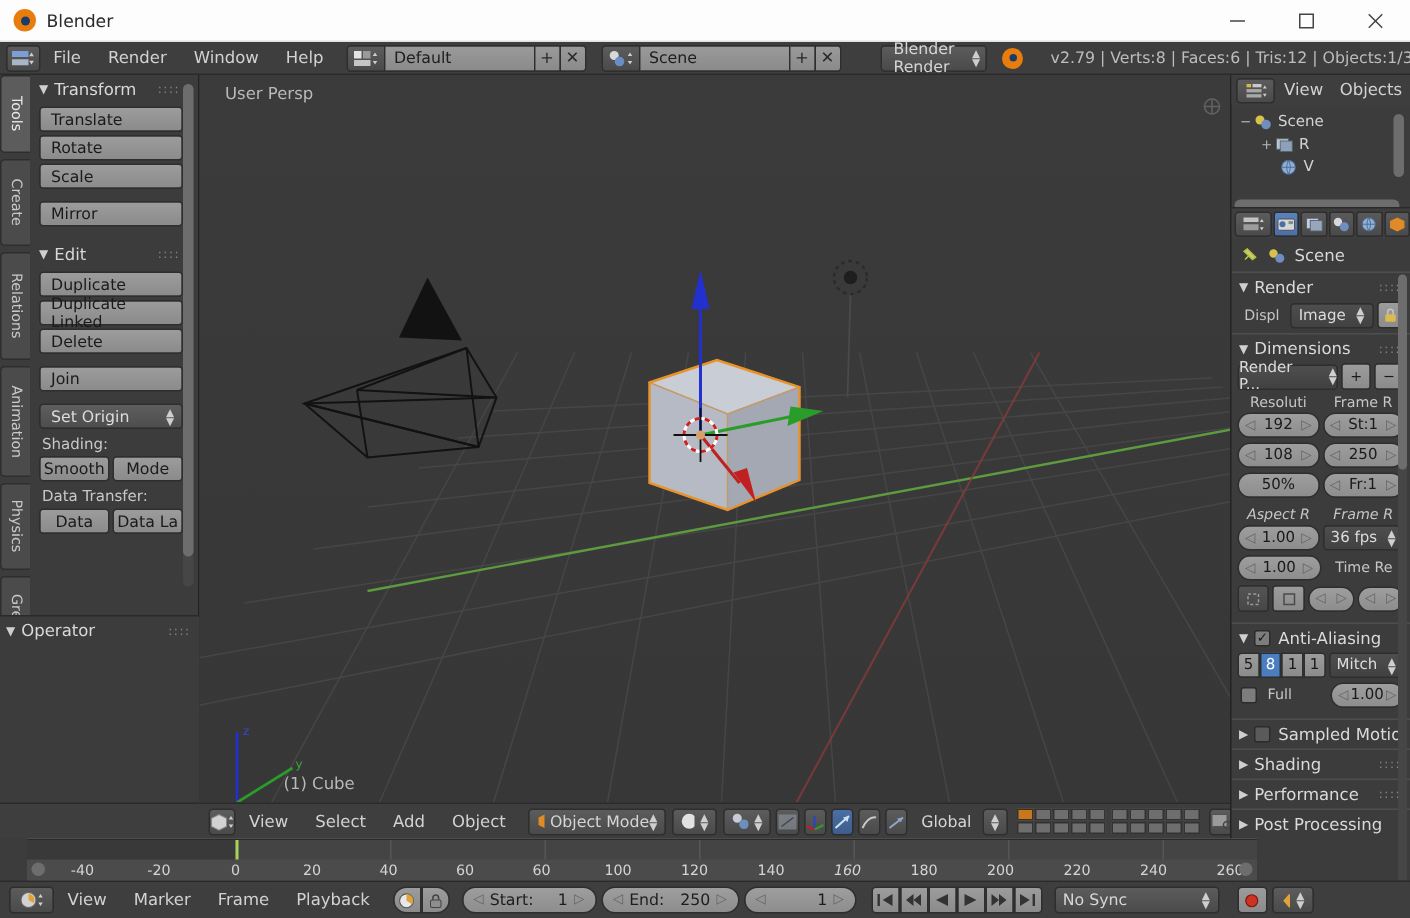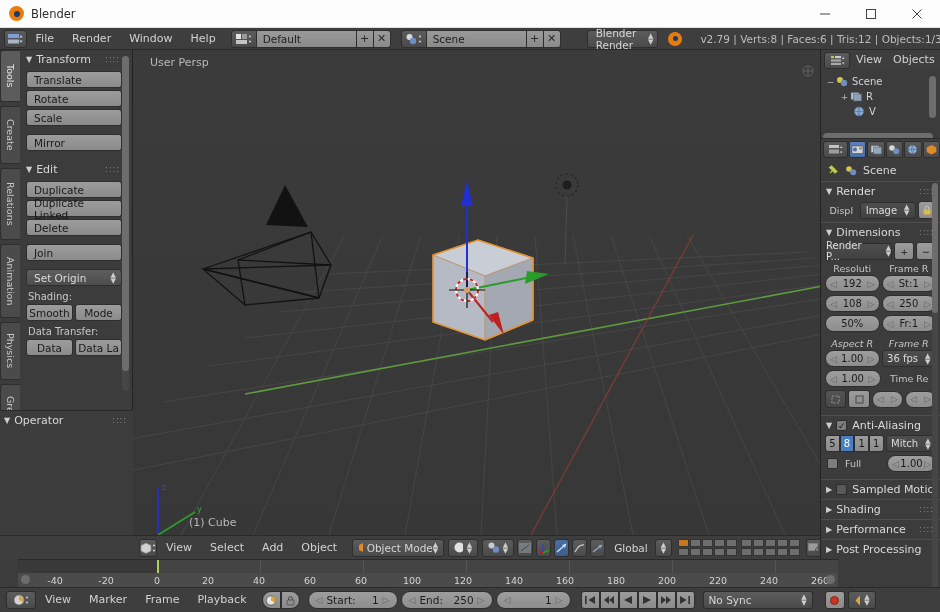--- a/index.html
+++ b/index.html
@@ -975,21 +975,21 @@
     <div class="tl-tick" style="left:37px;">-40</div>
     <div class="tl-tick" style="left:88px;">-20</div>
     <div class="tl-tick" style="left:139px;">0</div>
     <div class="tl-tick" style="left:190px;">20</div>
     <div class="tl-tick" style="left:241px;">40</div>
     <div class="tl-tick" style="left:292px;">60</div>
     <div class="tl-tick" style="left:343px;">60</div>
     <div class="tl-tick" style="left:394px;">100</div>
     <div class="tl-tick" style="left:445px;">120</div>
     <div class="tl-tick" style="left:496px;">140</div>
-    <div class="tl-tick" style="left:547px;">160</div>
+    <div class="tl-tick" style="left:547px;font-style:italic;">160</div>
     <div class="tl-tick" style="left:598px;">180</div>
     <div class="tl-tick" style="left:649px;">200</div>
     <div class="tl-tick" style="left:700px;">220</div>
     <div class="tl-tick" style="left:751px;">240</div>
     <div class="tl-tick" style="left:802px;">260</div>
     <div style="position:absolute; left:3px; top:2px; width:9px; height:9px; border-radius:50%; background:#6d6d6d;"></div>
     <div style="position:absolute; right:3px; top:2px; width:9px; height:9px; border-radius:50%; background:#6d6d6d;"></div>
   </div>
 </div>
 

